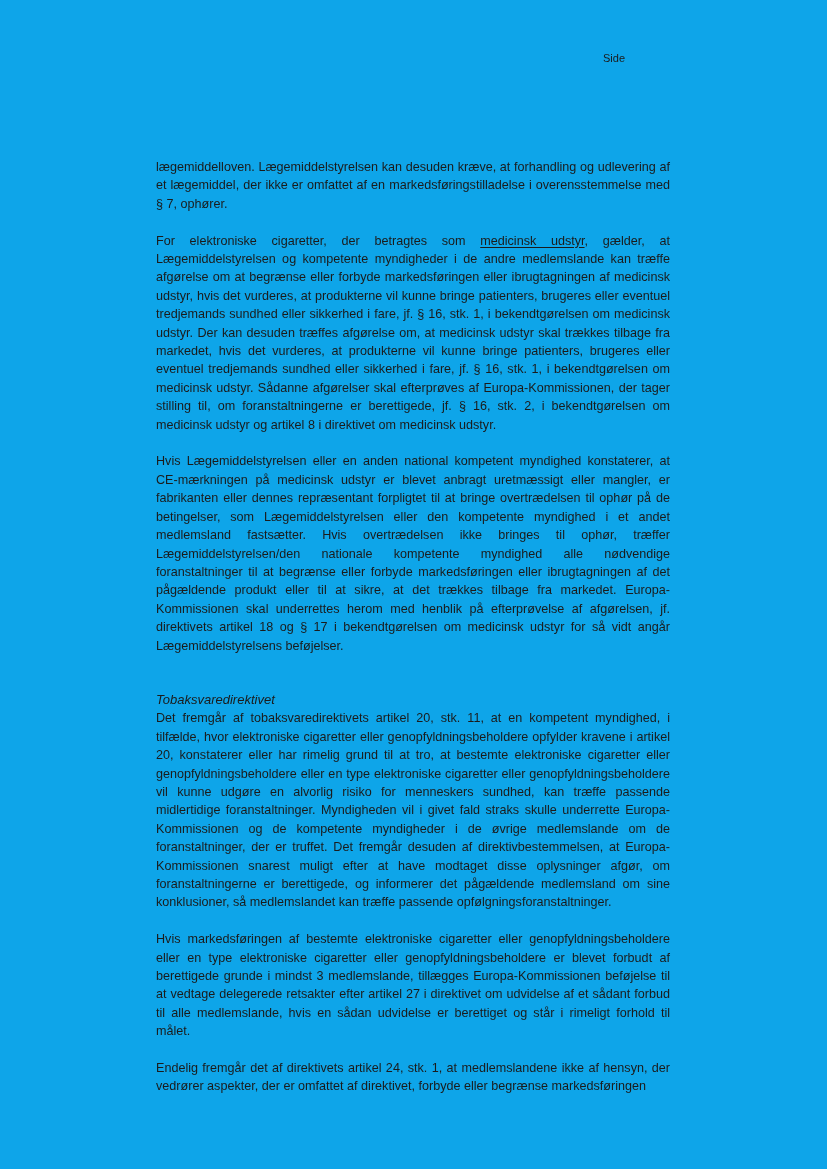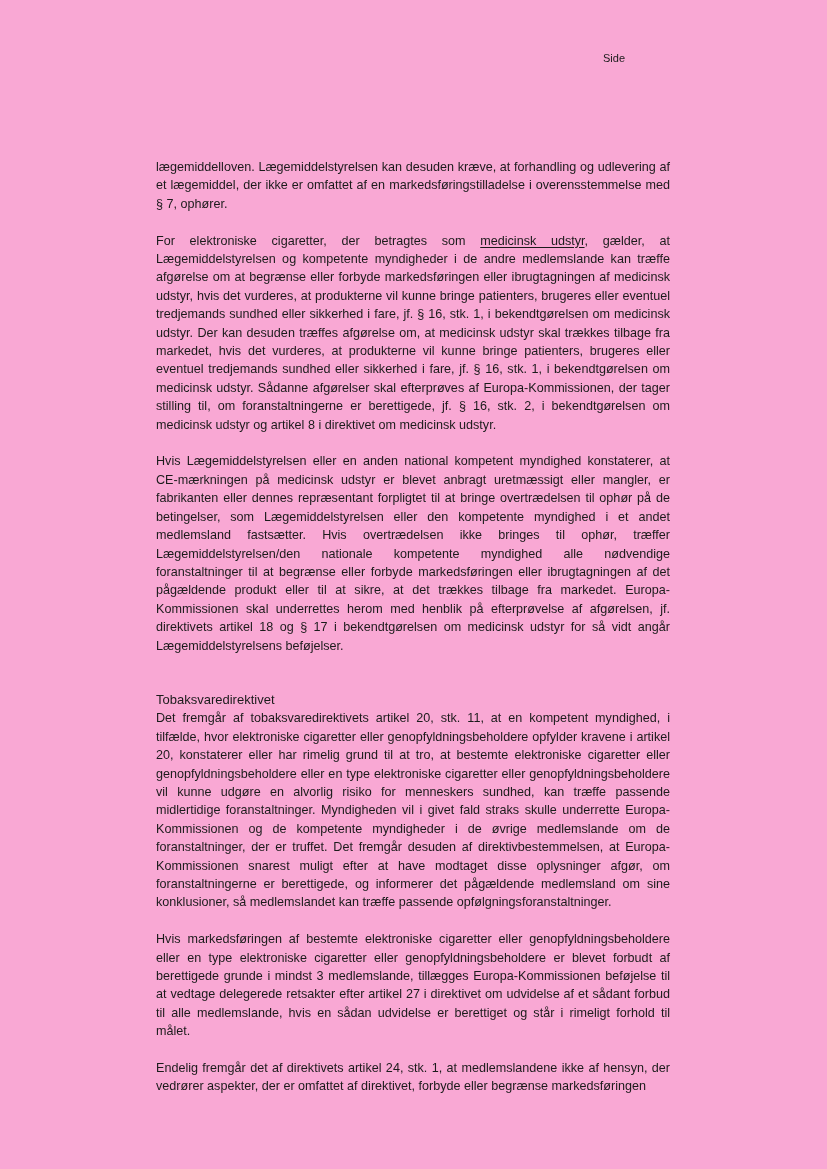--- a/index.html
+++ b/index.html
@@ -9,21 +9,21 @@
     height: 1169px;
     position: relative;
     overflow: hidden;
     font-family: "Liberation Sans", sans-serif;
     color: #1b1b1b;
     -webkit-font-smoothing: antialiased;
   }
   .page {
     position: absolute;
     inset: 0;
-    background: #f9a8d4;
+    background: #0ea5e9;
   }
   .page-header {
     position: absolute;
     top: 51px;
     left: 603px;
     font-size: 11px;
     line-height: 14px;
     color: #1b1b1b;
   }
   .content {
@@ -39,20 +39,21 @@
   }
   .para {
     margin: 0 0 18.4px 0;
   }
   .para:last-child {
     margin-bottom: 0;
   }
   .section-heading {
     font-size: 13px;
     font-weight: normal;
+    font-style: italic;
     margin: 36px 0 0 0;
     line-height: 18.4px;
     text-align: left;
   }
   .u {
     text-decoration: underline;
     text-underline-offset: 2px;
   }
 </style>
 </head>

